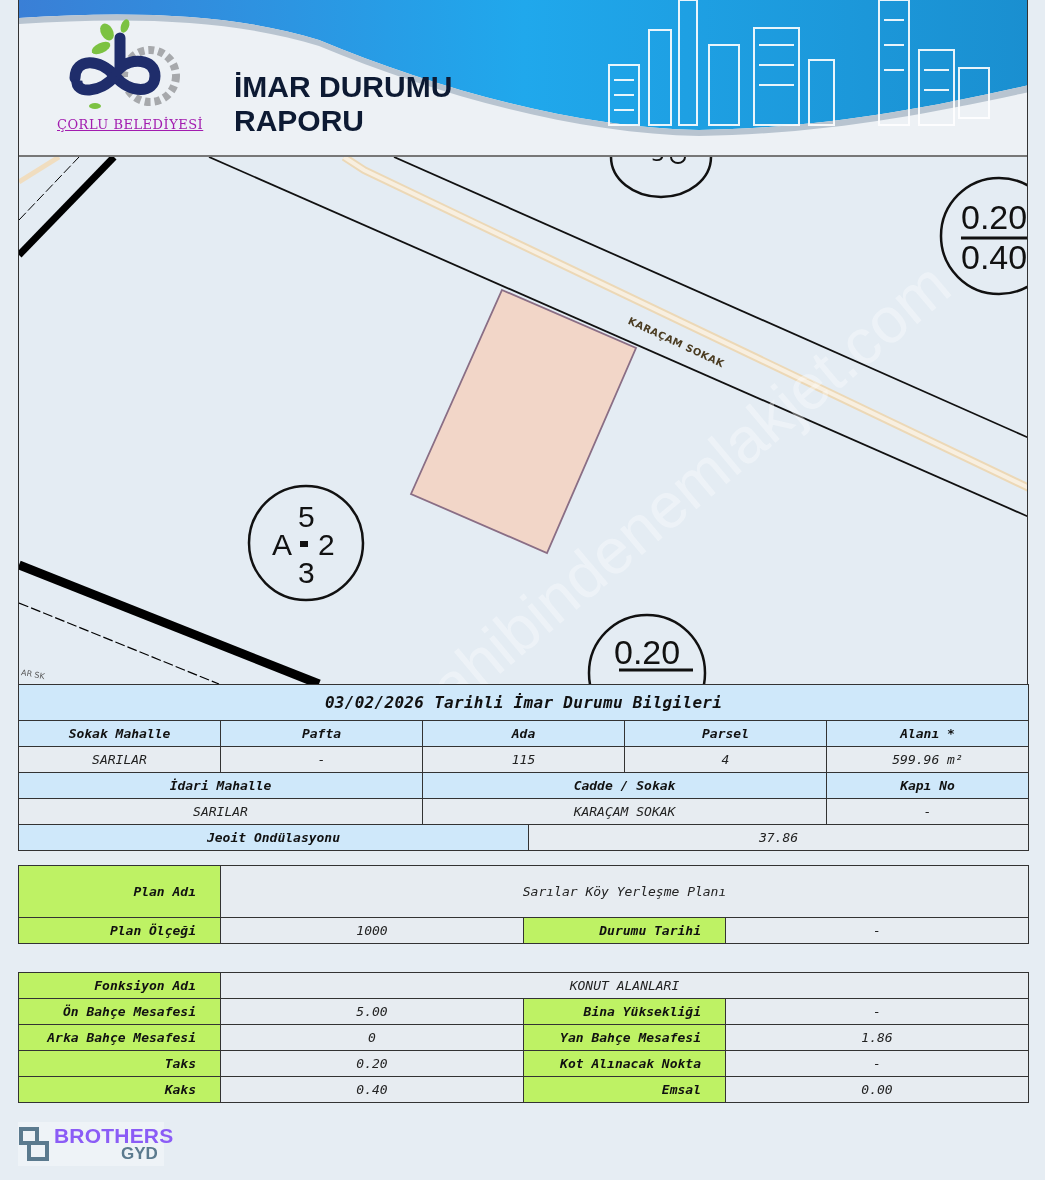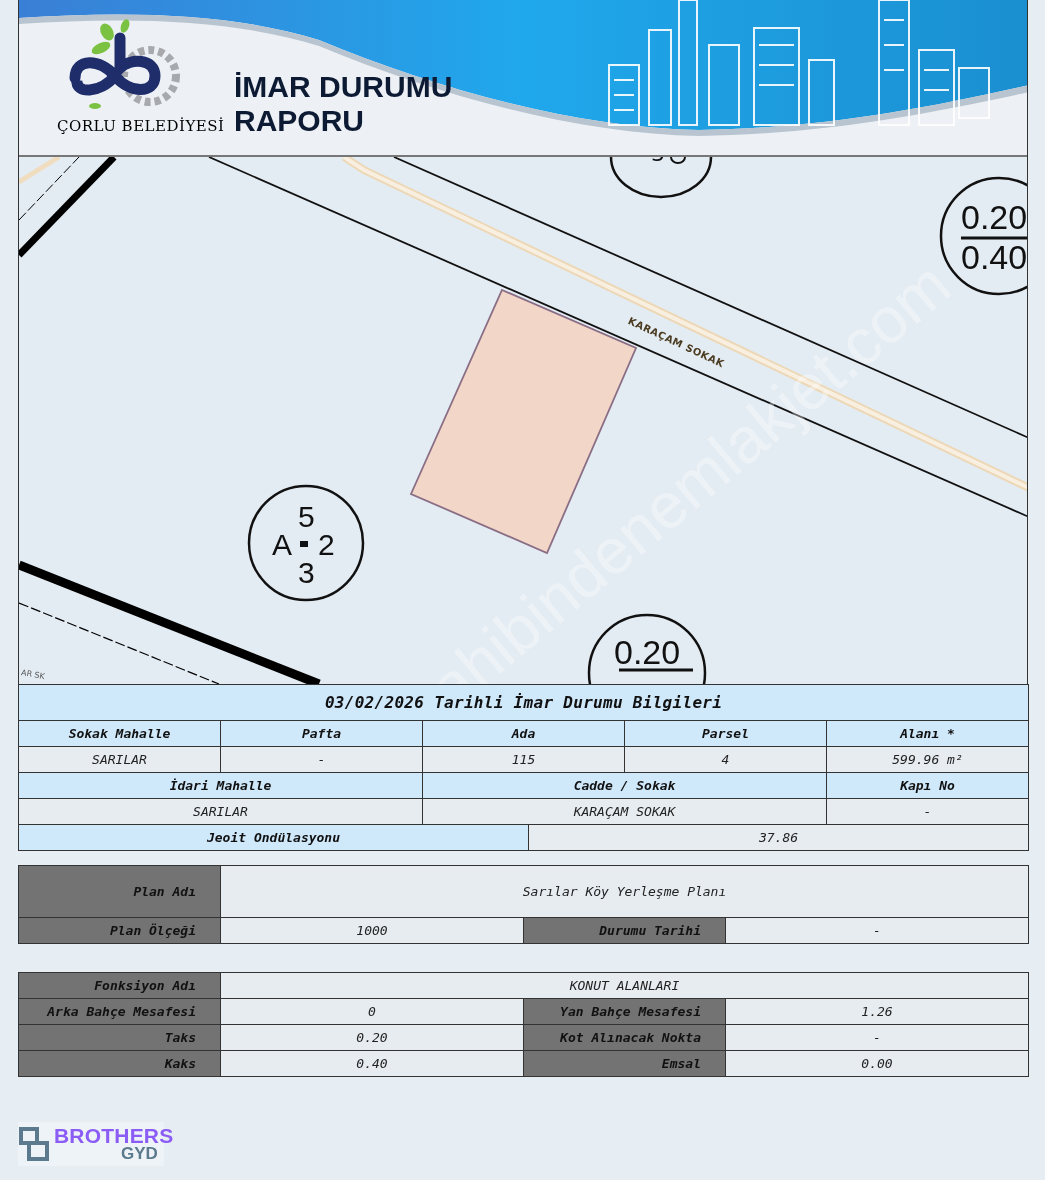--- a/index.html
+++ b/index.html
@@ -5,34 +5,34 @@
   * { box-sizing: border-box; margin: 0; padding: 0; }
   html, body { width: 1045px; height: 1180px; background: #e6edf3; overflow: hidden; }
   body { position: relative; font-family: "DejaVu Sans Mono", monospace; color: #111; }
 
   .page { position: absolute; left: 18px; top: 0; width: 1010px; height: 1180px; }
 
   
   .header { position: absolute; left: 0; top: 0; width: 1010px; height: 157px; background: #edf1f5; overflow: hidden; border-left: 1px solid #333; border-right: 1px solid #333; }
   .header svg.banner { position: absolute; left: 0; top: 0; }
   .logo { position: absolute; left: 46px; top: 18px; width: 120px; height: 95px; }
-  .logo-text { position: absolute; left: 38px; top: 117px; font-family: "DejaVu Serif", serif; font-size: 15px; color: #000000; letter-spacing: 0.5px; }
+  .logo-text { position: absolute; left: 38px; top: 117px; font-family: "DejaVu Serif", serif; font-size: 13px; color: #a21caf; letter-spacing: 0.5px; text-decoration: underline; }
   .report-title { position: absolute; left: 215px; top: 70px; font-family: "Liberation Sans", sans-serif; font-weight: bold; font-size: 30px; line-height: 34px; color: #0d1a33; }
   .header-divider { position: absolute; left: 0; top: 155px; width: 1010px; height: 2px; background: #777; }
 
   
   .map { position: absolute; left: 0; top: 157px; width: 1010px; height: 527px; background: #e4ecf3; overflow: hidden; border-left: 1px solid #333; border-right: 1px solid #333; }
   .map svg { position: absolute; left: 0; top: 0; }
 
   
   .tbl { position: absolute; left: 0; width: 1010px; border-collapse: collapse; table-layout: fixed; }
   .tbl td { border: 1.5px solid #333; height: 26px; font-size: 13px; text-align: center; padding: 0 24px; white-space: nowrap; overflow: hidden; font-style: italic; }
   .hd { background: #cfe8fa; font-weight: bold; }
   .val { background: #e7ecf1; font-weight: normal; color: #222; }
-  .lab-r { background: #737373; font-weight: bold; text-align: right !important; }
+  .lab-r { background: #bef264; font-weight: bold; text-align: right !important; }
   .val-l { text-align: center; }
   .title-row td { height: 36px; font-size: 16px; font-weight: bold; background: #cfe8fa; letter-spacing: 0.3px; }
 
   #t1 { top: 684px; }
   #t2 { top: 865px; }
   #t3 { top: 972px; }
 
   
   .footer-logo { position: absolute; left: 18px; top: 1122px; width: 146px; height: 44px; background: #eef3f7; }
   .brand-name { position: absolute; left: 36px; top: 2px; font-family: "Liberation Sans", sans-serif; font-size: 21px; font-weight: bold; color: #8b5cf6; letter-spacing: 0.2px; }
@@ -228,24 +228,30 @@
         <col style="width:303px">
         <col style="width:202px">
         <col style="width:303px">
       </colgroup>
     <tbody>
         <tr>
       <td class="lab-r">Fonksiyon Adı</td>
       <td class="val val-l" colspan="3">KONUT ALANLARI</td>
     </tr>
     <tr>
+      <td class="lab-r">Ön Bahçe Mesafesi</td>
+      <td class="val">5.00</td>
+      <td class="lab-r">Bina Yüksekliği</td>
+      <td class="val">-</td>
+    </tr>
+    <tr>
       <td class="lab-r">Arka Bahçe Mesafesi</td>
       <td class="val">0</td>
       <td class="lab-r">Yan Bahçe Mesafesi</td>
-      <td class="val">1.26</td>
+      <td class="val">1.86</td>
     </tr>
     <tr>
       <td class="lab-r">Taks</td>
       <td class="val">0.20</td>
       <td class="lab-r">Kot Alınacak Nokta</td>
       <td class="val">-</td>
     </tr>
     <tr>
       <td class="lab-r">Kaks</td>
       <td class="val">0.40</td>

